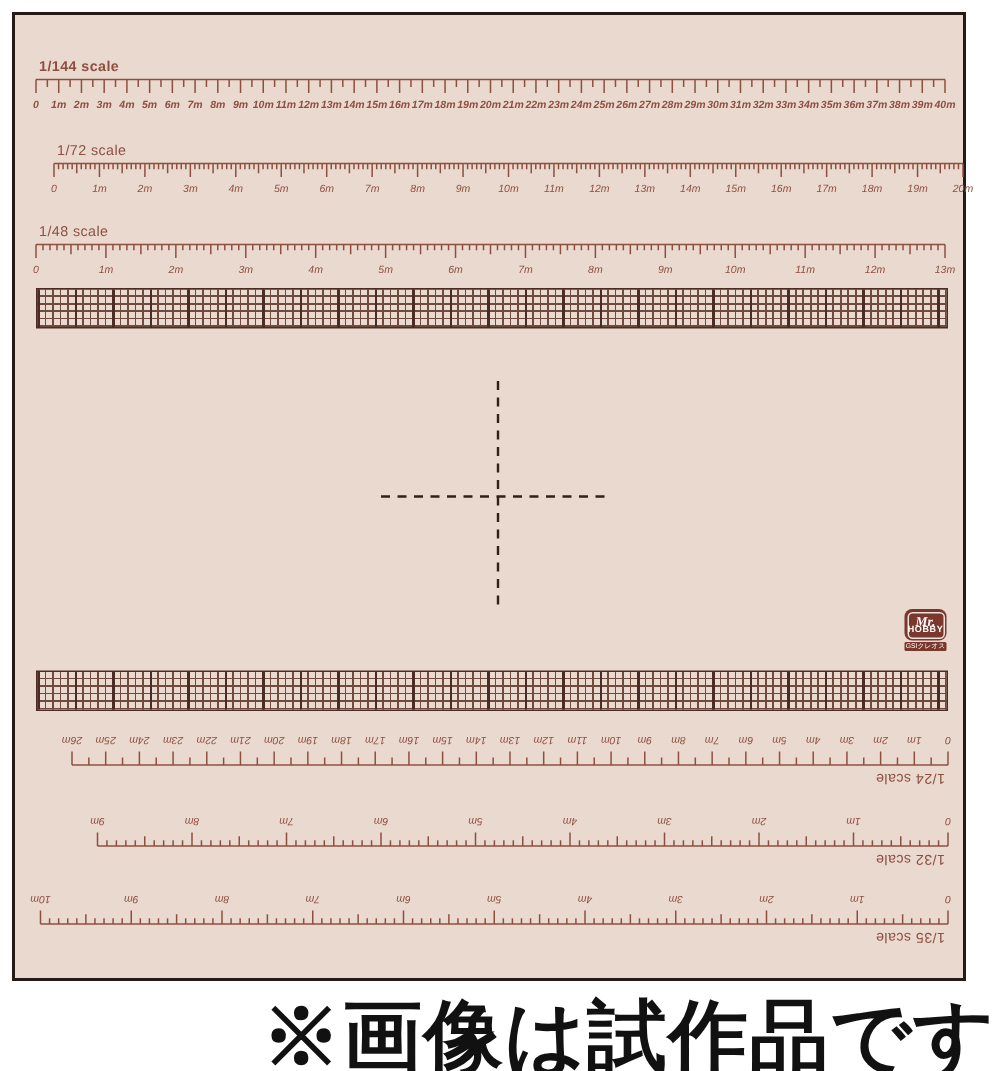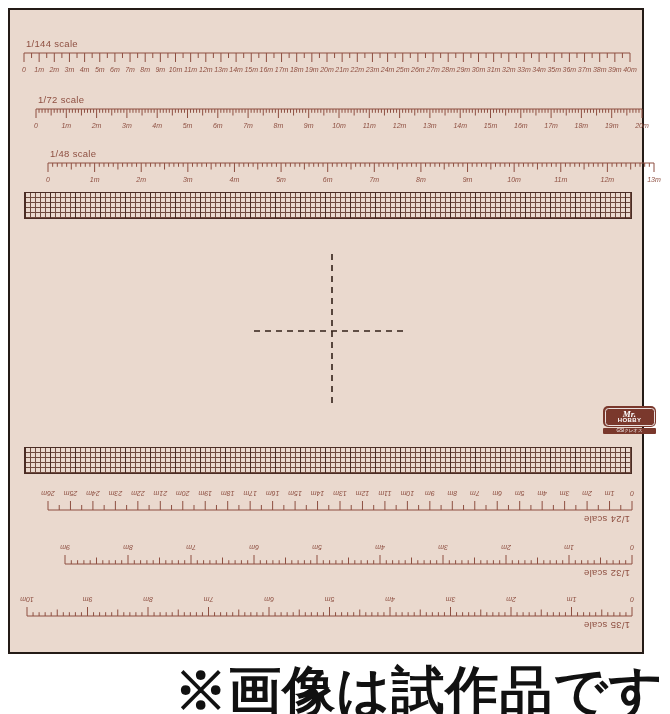--- a/index.html
+++ b/index.html
@@ -23,21 +23,21 @@
     border:1px solid var(--grid,#4a2c24);
     background-image:
       repeating-linear-gradient(90deg,var(--grid,#4a2c24) 0 1.4px,transparent 1.4px 25px),
       repeating-linear-gradient(90deg,var(--grid_light,#6f4a3e) 0 1px,transparent 1px 5px),
       repeating-linear-gradient(0deg,var(--grid_light,#6f4a3e) 0 1px,transparent 1px 5px);
   }
   #grid-top{top:182px;}
   #grid-bottom{top:437px;}
   .crosshair{position:absolute;left:0;top:0;pointer-events:none;}
   .crosshair line{stroke:var(--cross,#332119);stroke-width:1.6;stroke-dasharray:6 5;}
-  .logo{position:absolute;left:593px;top:396px;width:53px;}
+  .logo{position:absolute;left:593px;top:396px;width:28px;}
   .logo-main{
     height:21px;background:var(--logo_bg,#7a382c);border-radius:5px;position:relative;
     display:flex;flex-direction:column;align-items:center;justify-content:center;color:#fff;
   }
   .logo-main::after{
     content:"";position:absolute;inset:1.5px;border:1px solid rgba(255,255,255,.85);border-radius:3.5px;
   }
   .logo-mr{font-family:"Liberation Serif",serif;font-style:italic;font-weight:bold;font-size:9px;line-height:8px;margin-bottom:-1px;}
   .logo-hobby{font-weight:bold;font-size:6px;line-height:6px;letter-spacing:.4px;}
   .logo-sub{
@@ -48,21 +48,21 @@
     position:absolute;top:656px;right:6px;
     font-size:53px;font-weight:700;color:var(--note,#111);letter-spacing:1px;white-space:nowrap;
   }
 </style>
 </head>
 <body>
 
 <div class="page">
   <div class="mat">
 
-    <div class="ruler" style="left: 8px; top: 25px;"><svg xmlns="http://www.w3.org/2000/svg" width="620" height="42">
+    <div class="ruler" style="left: 8px; top: 25px; font-weight: bold;"><svg xmlns="http://www.w3.org/2000/svg" width="620" height="42">
           <text class="rtitle" x="8" y="12">1/144 scale</text>
           <line x1="6" y1="18" x2="612" y2="18"></line>
           <line x1="6.00" y1="18" x2="6.00" y2="27"></line>
           <line x1="13.57" y1="18" x2="13.57" y2="23"></line>
           <line x1="21.15" y1="18" x2="21.15" y2="27"></line>
           <line x1="28.73" y1="18" x2="28.73" y2="23"></line>
           <line x1="36.30" y1="18" x2="36.30" y2="27"></line>
           <line x1="43.88" y1="18" x2="43.88" y2="23"></line>
           <line x1="51.45" y1="18" x2="51.45" y2="27"></line>
           <line x1="59.02" y1="18" x2="59.02" y2="23"></line>
@@ -400,21 +400,21 @@
           <text class="rlabel" x="369.60" y="37" text-anchor="middle">12m</text>
           <text class="rlabel" x="399.90" y="37" text-anchor="middle">13m</text>
           <text class="rlabel" x="430.20" y="37" text-anchor="middle">14m</text>
           <text class="rlabel" x="460.50" y="37" text-anchor="middle">15m</text>
           <text class="rlabel" x="490.80" y="37" text-anchor="middle">16m</text>
           <text class="rlabel" x="521.10" y="37" text-anchor="middle">17m</text>
           <text class="rlabel" x="551.40" y="37" text-anchor="middle">18m</text>
           <text class="rlabel" x="581.70" y="37" text-anchor="middle">19m</text>
           <text class="rlabel" x="612.00" y="37" text-anchor="middle">20m</text>
         </svg></div>
-    <div class="ruler" style="left: 8px; top: 135px; margin-left: 24px;"><svg xmlns="http://www.w3.org/2000/svg" width="620" height="42">
+    <div class="ruler" style="left: 8px; top: 135px;"><svg xmlns="http://www.w3.org/2000/svg" width="620" height="42">
           <text class="rtitle" x="8" y="12">1/48 scale</text>
           <line x1="6" y1="18" x2="612" y2="18"></line>
           <line x1="6.00" y1="18" x2="6.00" y2="27"></line>
           <line x1="10.66" y1="18" x2="10.66" y2="21.8"></line>
           <line x1="15.32" y1="18" x2="15.32" y2="21.8"></line>
           <line x1="19.98" y1="18" x2="19.98" y2="21.8"></line>
           <line x1="24.65" y1="18" x2="24.65" y2="21.8"></line>
           <line x1="29.31" y1="18" x2="29.31" y2="24.5"></line>
           <line x1="33.97" y1="18" x2="33.97" y2="21.8"></line>
           <line x1="38.63" y1="18" x2="38.63" y2="21.8"></line>

